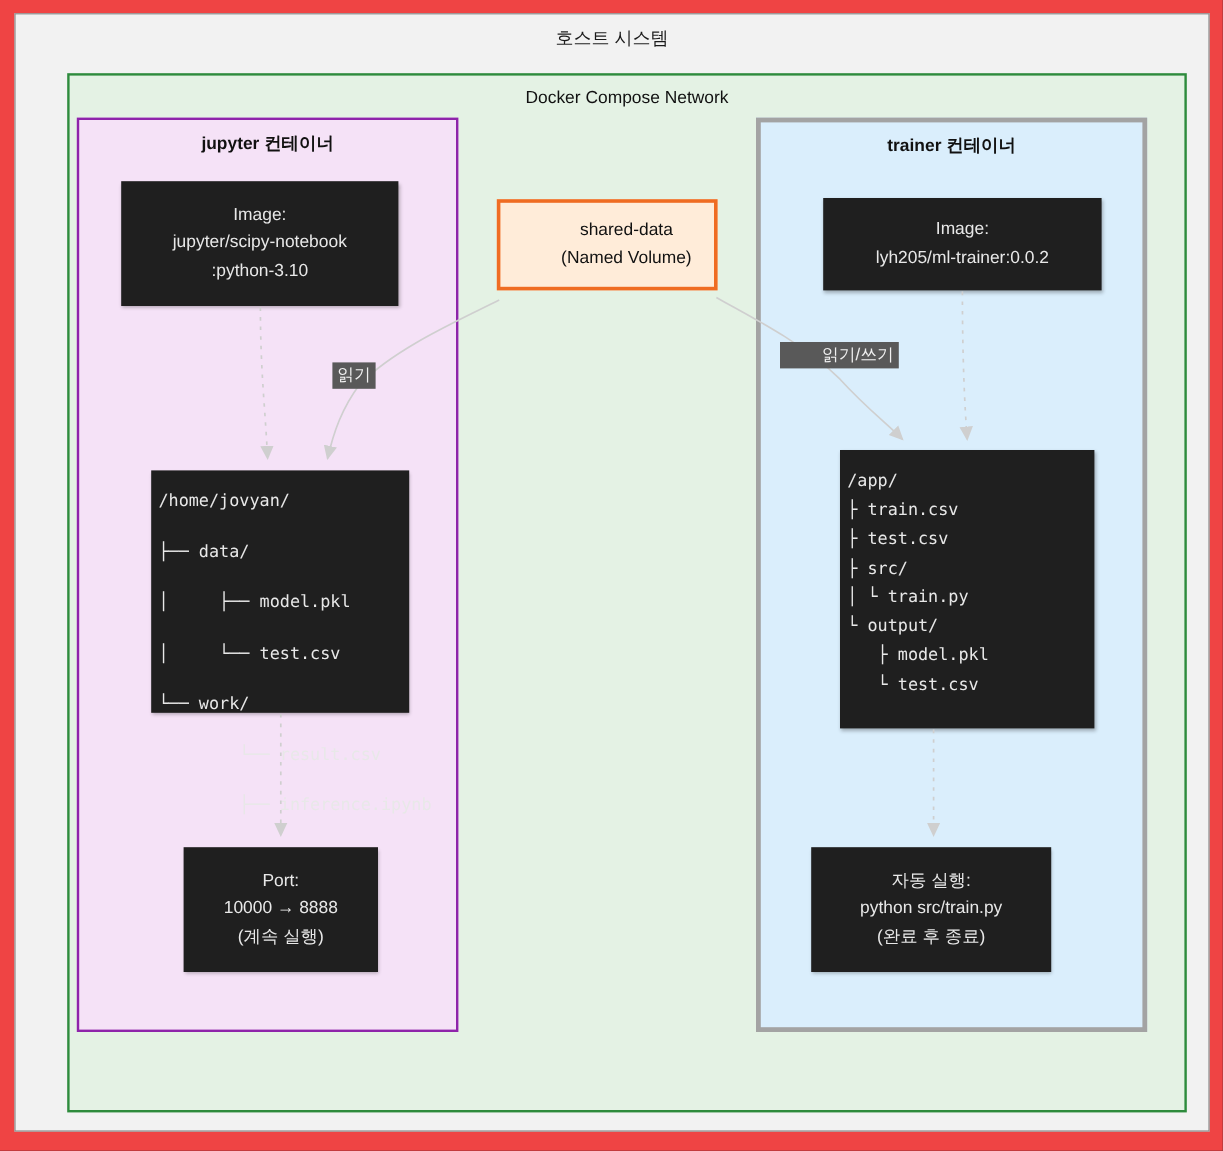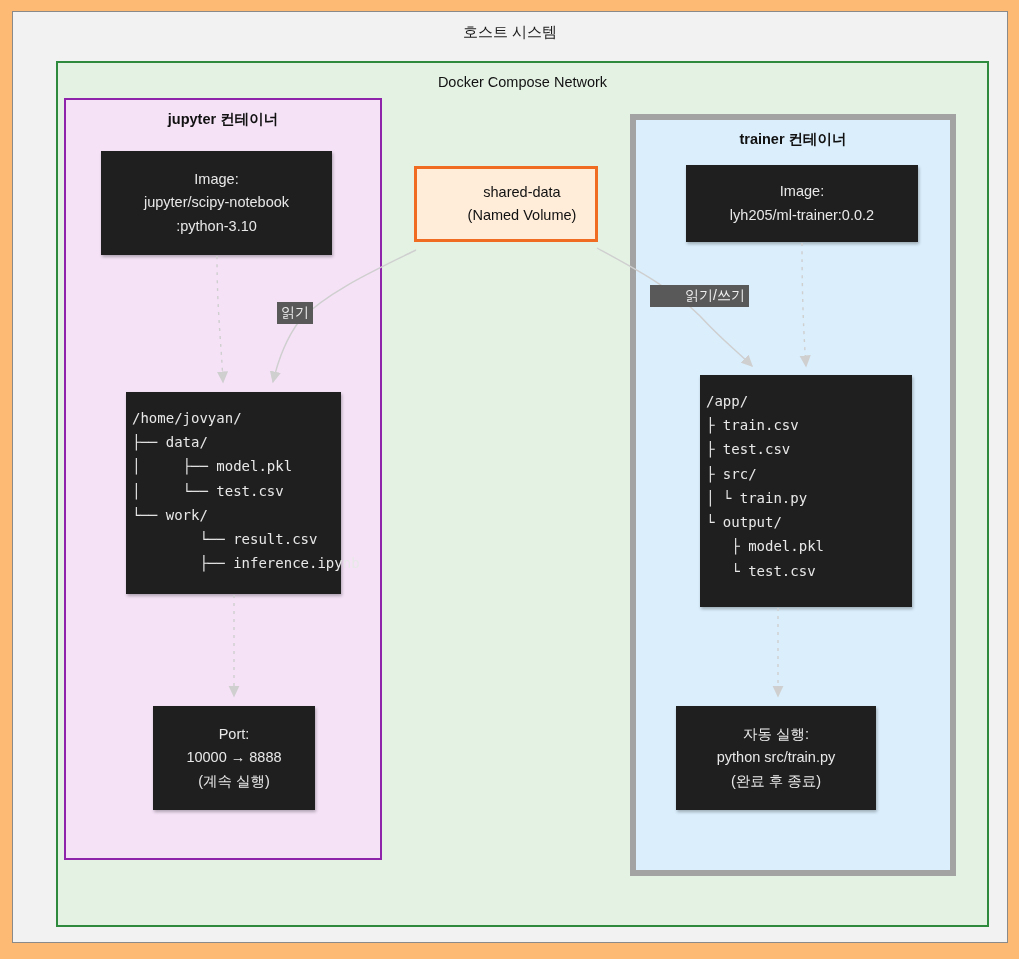--- a/index.html
+++ b/index.html
@@ -11,21 +11,21 @@
     width: 1019px;
     height: 959px;
     font-family: "Liberation Sans", sans-serif;
     overflow: hidden;
   }
 
   #stage {
     position: relative;
     width: 1019px;
     height: 959px;
-    background: #fdba74;
+    background: #ef4444;
   }
 
   
   .host-panel {
     position: absolute;
     left: 12px;
     top: 11px;
     width: 996px;
     height: 932px;
     background: #f2f2f2;
@@ -87,22 +87,21 @@
     height: 762px;
     background: #f5e2f7;
     border: 2px solid #8e24aa;
   }
   #trainer-container {
     left: 630px;
     top: 98px;
     width: 326px;
     height: 762px;
     background: #daeefc;
-    border: 6px solid #a3a3a3;
-    margin-top: 16px;
+    border: 4px solid #a3a3a3;
   }
 
   
   .node {
     position: absolute;
     background: #1f1f1f;
     color: #e8e8e8;
     box-sizing: border-box;
     display: flex;
     flex-direction: column;
@@ -119,21 +118,21 @@
     align-items: flex-start;
     justify-content: flex-start;
     text-align: left;
     font-family: "DejaVu Sans Mono", "Liberation Mono", monospace;
     font-size: 14px;
     line-height: 1.73;
     padding: 14px 0 14px 6px;
   }
 
   #jupyter-image-node  { left: 101px; top: 151px;  width: 231px; height: 104px; }
-  #jupyter-tree-node   { left: 126px; top: 392px;  width: 215px; height: 202px; }
+  #jupyter-tree-node   { left: 126px; top: 392px;  width: 215px; height: 202px; gap: 18px; }
   #jupyter-port-node   { left: 153px; top: 706px;  width: 162px; height: 104px; }
 
   #trainer-image-node  { left: 686px; top: 165px;  width: 232px; height: 77px; }
   #trainer-tree-node   { left: 700px; top: 375px;  width: 212px; height: 232px; }
   #trainer-run-node    { left: 676px; top: 706px;  width: 200px; height: 104px; }
 
   
   #shared-volume-node {
     position: absolute;
     left: 414px;

